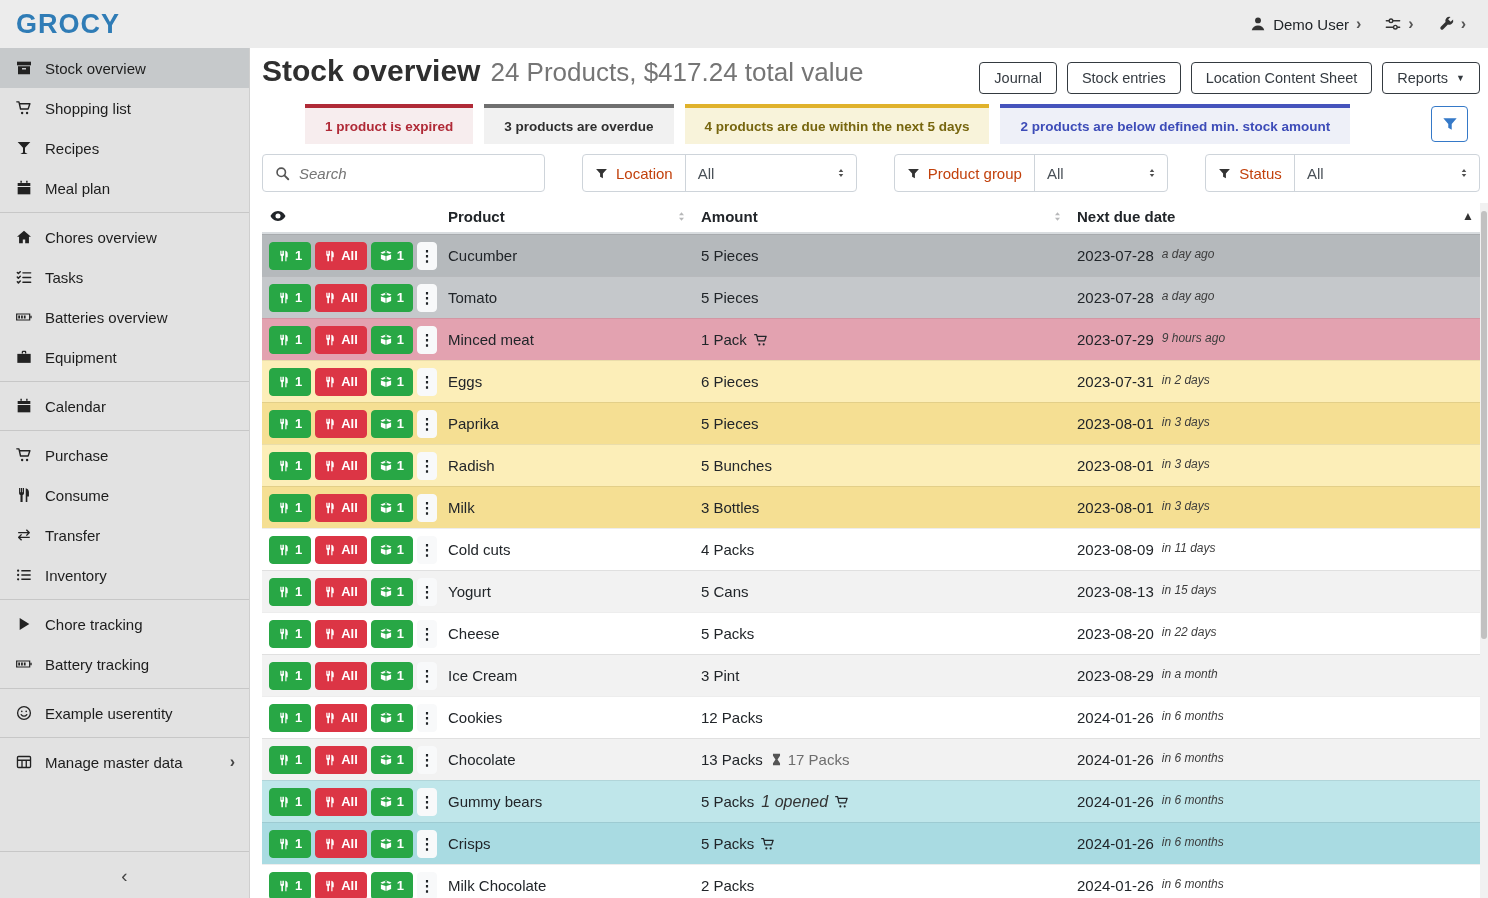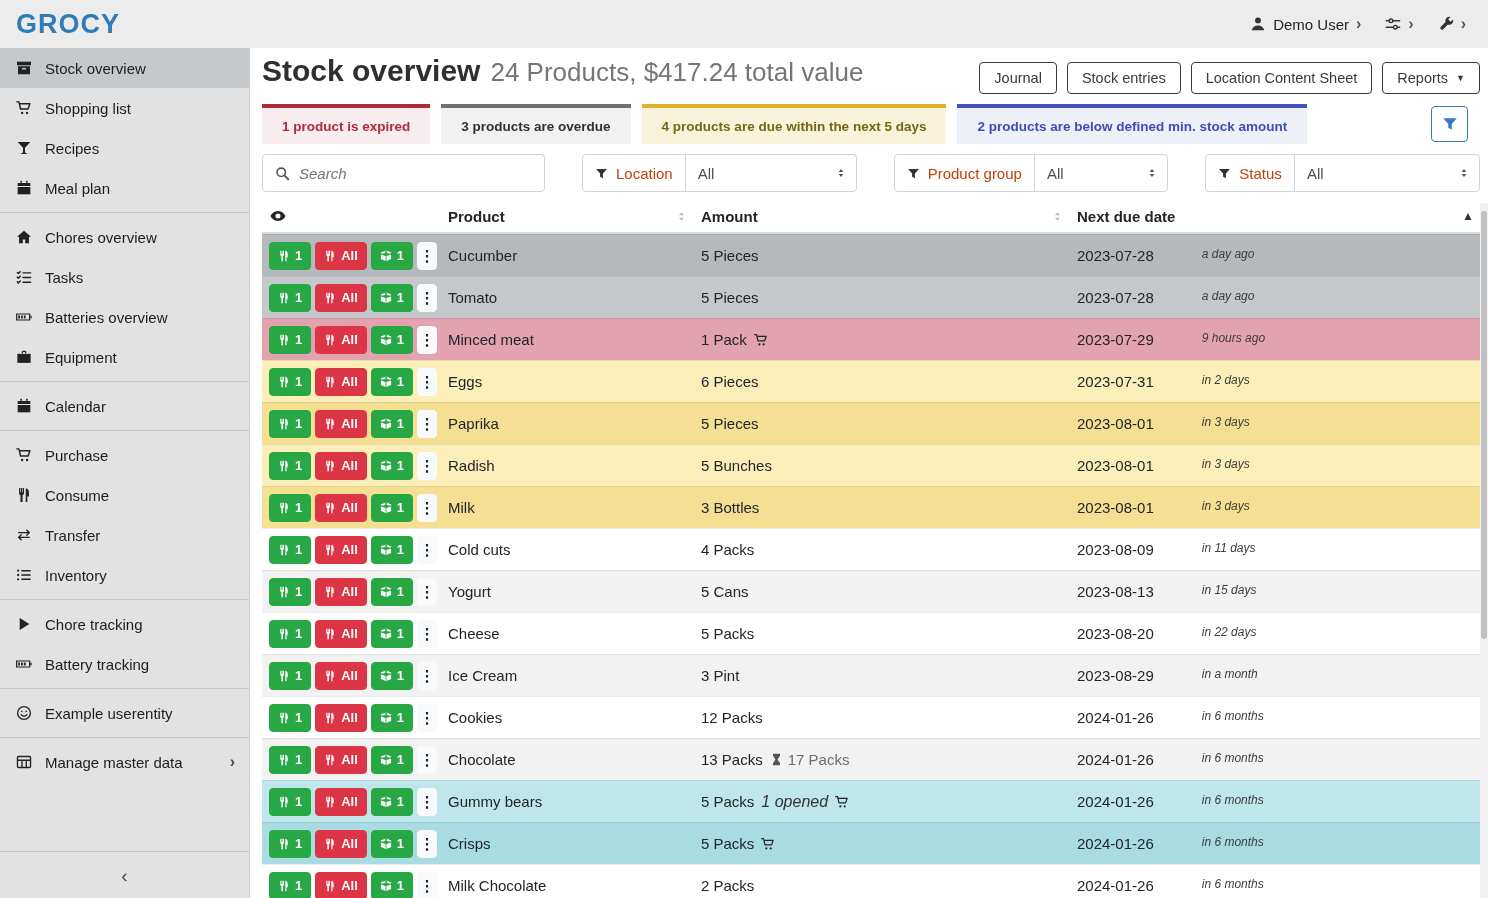--- a/index.html
+++ b/index.html
@@ -30,21 +30,21 @@
   .main { position:fixed; left:250px; top:48px; right:0; bottom:0; background:#fff; padding:6px 0 0 12px; overflow:hidden; }
 
   .title-row { display:flex; align-items:flex-start; justify-content:space-between; padding-right:8px; height:46px; }
   h1 { font-size:30px; font-weight:700; color:#2f2f2f; white-space:nowrap; }
   .subtitle { font-size:26px; font-weight:400; color:#757575; margin-left:10px; }
   .top-buttons { display:flex; gap:10px; margin-top:8px; }
   .btn-outline { border:1px solid #343a40; background:#fff; color:#343a40; font-size:14.5px; padding:7px 14px; border-radius:4px; cursor:pointer; font-family:inherit; display:inline-flex; align-items:center; gap:8px; white-space:nowrap; }
   .caret-sm { font-size:9px; color:#343a40; }
 
   
-  .status-row { display:flex; gap:11px; margin-top:4px; padding-right:20px; align-items:stretch; height:40px; }
+  .status-row { display:flex; gap:11px; margin-top:4px; padding-right:20px; align-items:stretch; height:40px;margin-left:43px; }
   .status-box { border-top:4px solid; padding:0 20px; font-size:13.5px; font-weight:700; display:flex; align-items:center; cursor:pointer; white-space:nowrap; }
   .sb-expired  { border-color:#b02a37; color:#b02a37; background:#f7edee; }
   .sb-overdue  { border-color:#6f6f6f; color:#2f2f2f; background:#f1f1f1; }
   .sb-due      { border-color:#e0b22b; color:#77660f; background:#f8f3da; }
   .sb-below    { border-color:#4553bc; color:#3d4cb8; background:#eef0f8; }
   .filter-reset { margin-left:auto; width:37px; height:36px; border:1px solid #3579c8; border-radius:4px; background:#fff; color:#3579c8; font-size:16px; display:flex; align-items:center; justify-content:center; cursor:pointer; align-self:center; }
 
   
   .filters-row { display:flex; gap:37px; margin-top:10px; padding-right:8px; height:38px; }
   .search-box { width:283px; flex:0 0 283px; border:1px solid #ced4da; border-radius:4px; background:#fff; display:flex; align-items:center; }
@@ -85,21 +85,21 @@
   .bic { font-size:12px; }
   .btn-dots { background:#f8f9fa; border-color:#f8f9fa; color:#212529; width:20px; padding:0; justify-content:center; font-size:15px; font-weight:700; }
 
   .c-product { font-size:15px; color:#212529; }
   .c-amount { font-size:15px; display:flex; align-items:center; gap:7px; }
   .agg { display:inline-flex; align-items:center; gap:5px; color:#6d6d6d; }
   .agg .aic { font-size:13px; color:#555; }
   .opened { font-size:16px; font-style:italic; color:#333; }
   .cart-badge { font-size:14px; color:#212529; }
   .c-due { font-size:15px; display:flex; align-items:flex-start; gap:8px; }
-  .rel { font-size:12px; font-style:italic; color:#3d3d3d;margin-left:40px; }
+  .rel { font-size:12px; font-style:italic; color:#3d3d3d; }
 
   
   .vscrollbar { position:fixed; right:0; top:203px; bottom:0; width:8px; background:#f1f1f1; z-index:30; }
   .vthumb { position:absolute; left:1px; top:8px; width:6px; height:428px; background:#c1c1c1; border-radius:3px; cursor:pointer; }
 </style>
 </head>
 <body>
 
 <header class="topbar">
   <div class="logo">GROCY</div>

